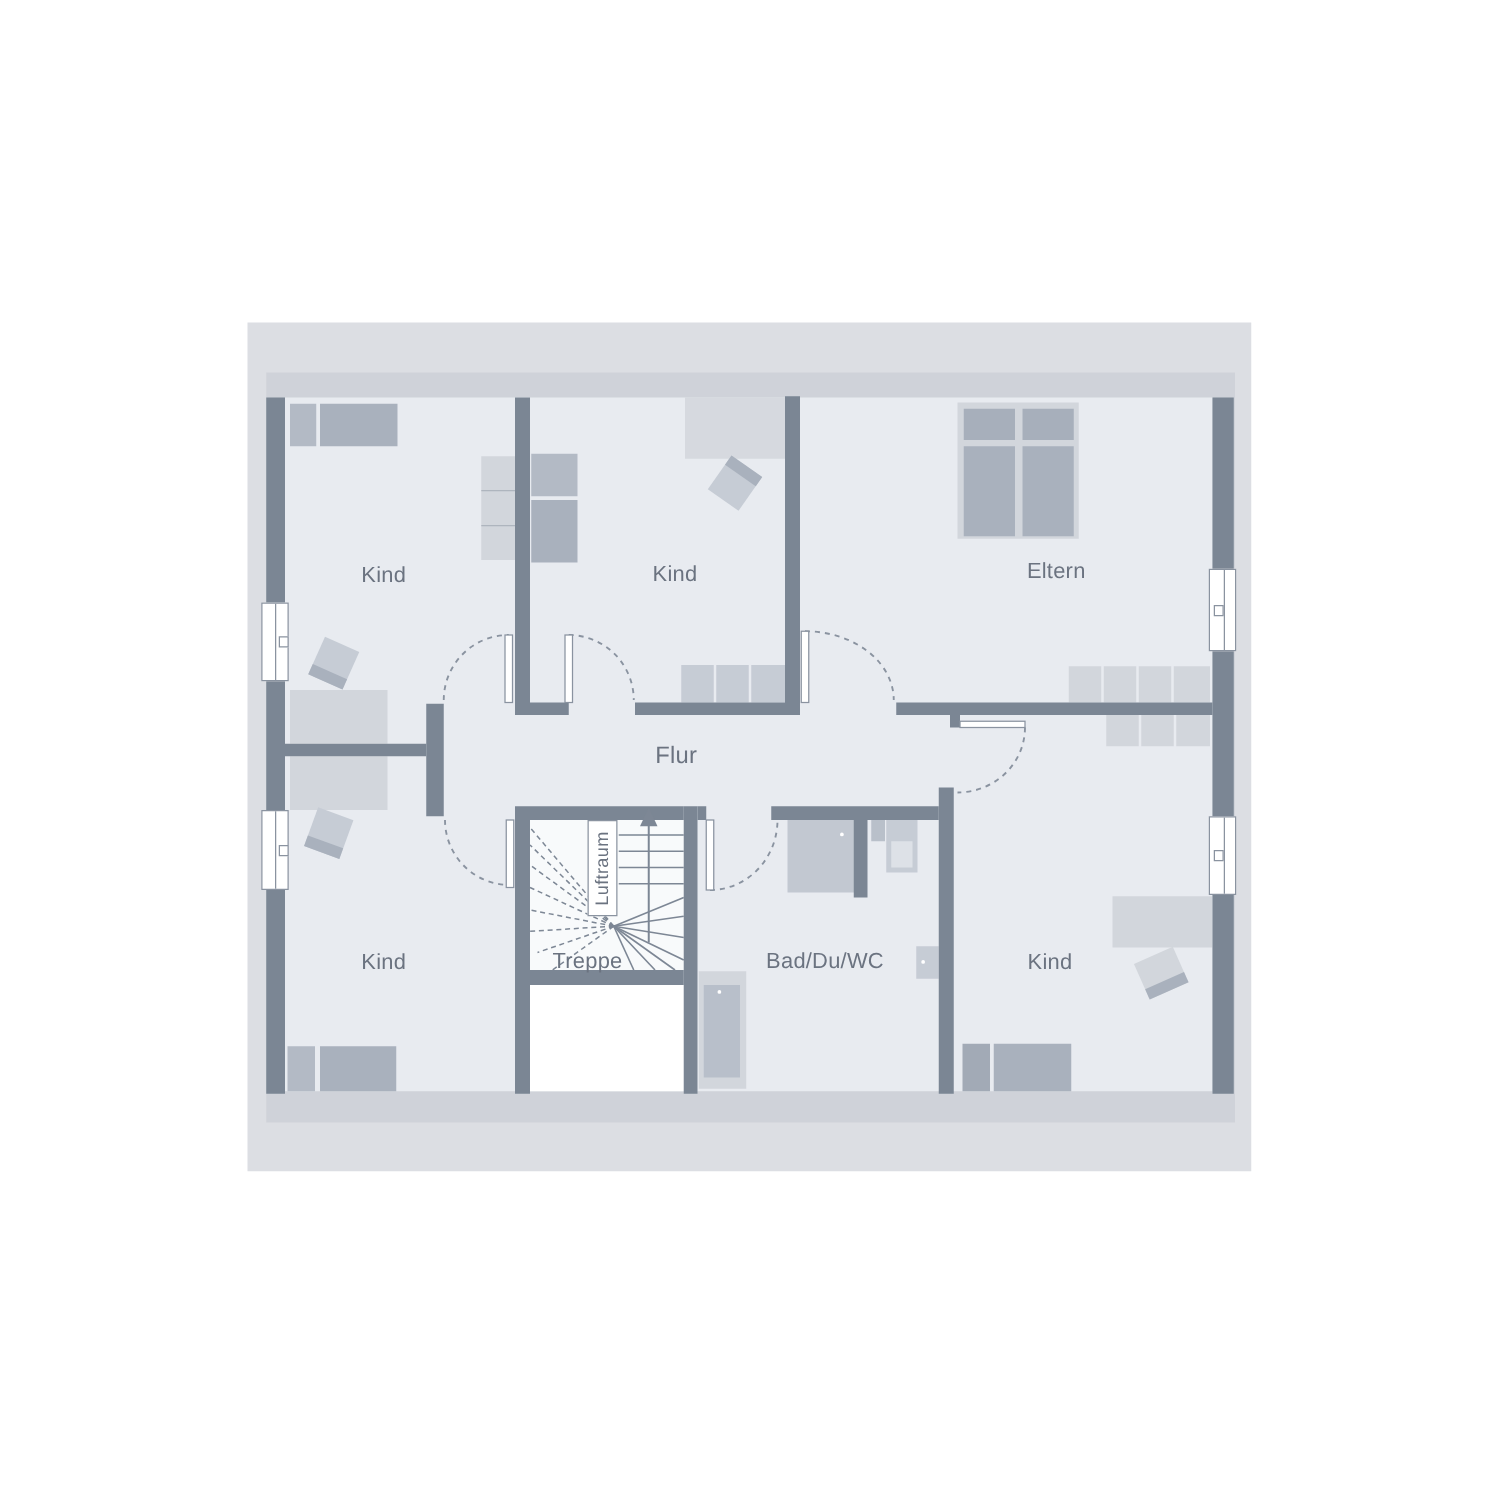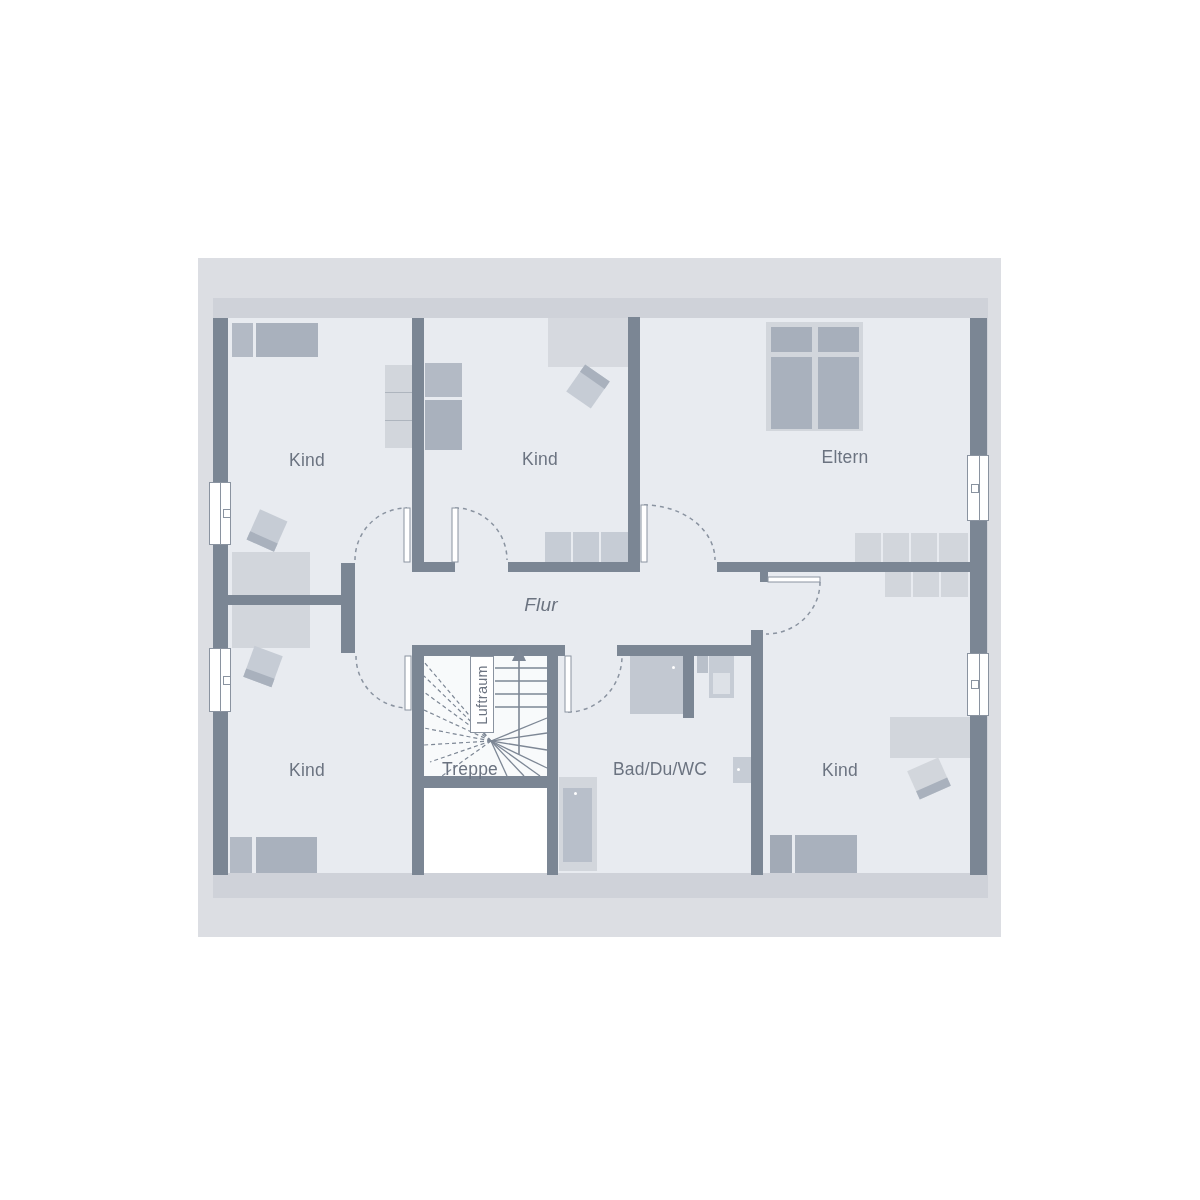--- a/index.html
+++ b/index.html
@@ -209,19 +209,19 @@
     </g>
   </svg>
 
   <div class="luftraum-box" style="left:470px;top:656px;width:24px;height:77px;">
     <span>Luftraum</span>
   </div>
 
   <div class="room-label" style="left:307px;top:460px;">Kind</div>
   <div class="room-label" style="left:540px;top:459px;">Kind</div>
   <div class="room-label" style="left:845px;top:457px;">Eltern</div>
-  <div class="room-label flur-label" style="left:541px;top:605px;font-style:italic;">Flur</div>
+  <div class="room-label flur-label" style="left:541px;top:605px;">Flur</div>
   <div class="room-label" style="left:307px;top:770px;">Kind</div>
   <div class="room-label" style="left:470px;top:769px;">Treppe</div>
   <div class="room-label" style="left:660px;top:769px;">Bad/Du/WC</div>
   <div class="room-label" style="left:840px;top:770px;">Kind</div>
 
 </div>
 
 </body></html>

